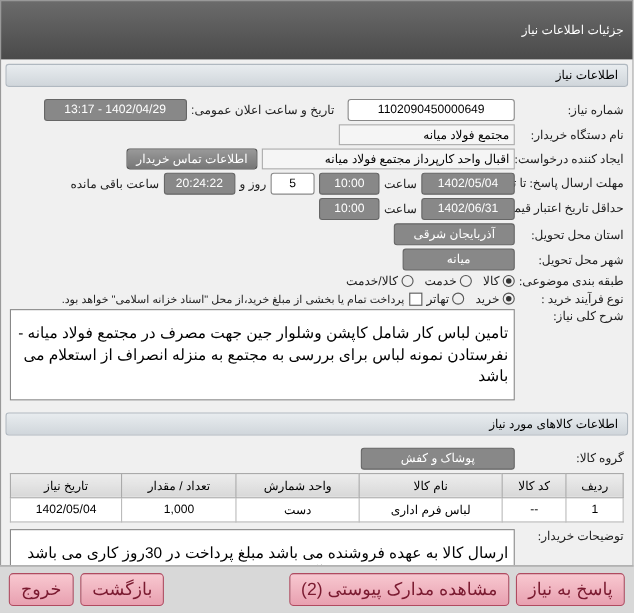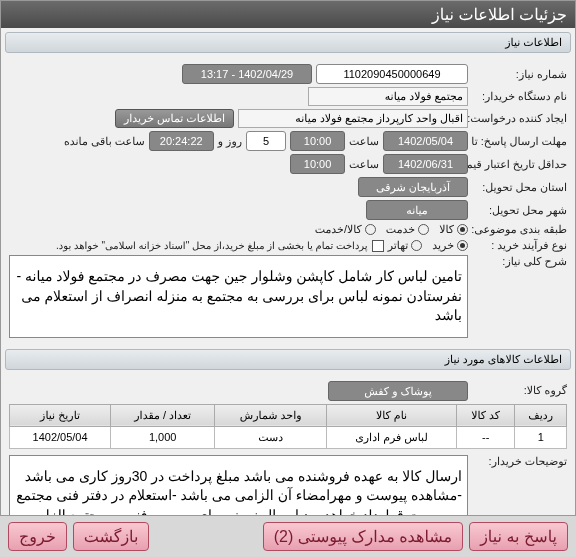--- a/index.html
+++ b/index.html
@@ -13,22 +13,22 @@
     overflow: hidden;
   }
   .window {
     background: #f0f0f0;
     border: 1px solid #999;
     width: 576px;
   }
   .title-bar {
     background: linear-gradient(to bottom, #6b6b6b, #4a4a4a);
     color: #fff;
-    padding: 4px 8px;
-    font-size: 16px;
+    padding: 20px 8px;
+    font-size: 11px;
     text-align: right;
   }
   .section-header {
     background: linear-gradient(to bottom, #e8ecef, #d0d6db);
     border: 1px solid #b0b8c0;
     padding: 3px 8px;
     margin: 4px;
     font-size: 11px;
     text-align: right;
     border-radius: 3px;
@@ -42,21 +42,21 @@
     margin: 3px 0;
     gap: 4px;
     flex-wrap: nowrap;
   }
   .lbl {
     font-size: 11px;
     white-space: nowrap;
     text-align: right;
     color: #222;
   }
-  .lbl-fixed { width: 95px; }
+  .lbl-fixed { width: 95px; font-family: Liberation Serif, serif; }
   .field {
     background: #fff;
     border: 1px solid #888;
     padding: 2px 4px;
     font-size: 11px;
     border-radius: 3px;
     text-align: center;
     height: 20px;
     line-height: 14px;
   }
@@ -157,20 +157,21 @@
 
 <div class="window">
   <div class="title-bar">جزئیات اطلاعات نیاز</div>
 
   <div class="section-header">اطلاعات نیاز</div>
 
   <div class="form-body">
     <div class="row">
       <span class="lbl lbl-fixed">شماره نیاز:</span>
       <span class="field" style="width:152px">1102090450000649</span>
+      <span class="lbl" style="margin-right:8px">تاریخ و ساعت اعلان عمومی:</span>
       <span class="field-gray" style="width:130px">1402/04/29 - 13:17</span>
     </div>
 
     <div class="row">
       <span class="lbl lbl-fixed">نام دستگاه خریدار:</span>
       <span class="field-ro" style="flex:0 0 auto;width:160px">مجتمع فولاد میانه</span>
     </div>
 
     <div class="row">
       <span class="lbl lbl-fixed">ایجاد کننده درخواست:</span>

